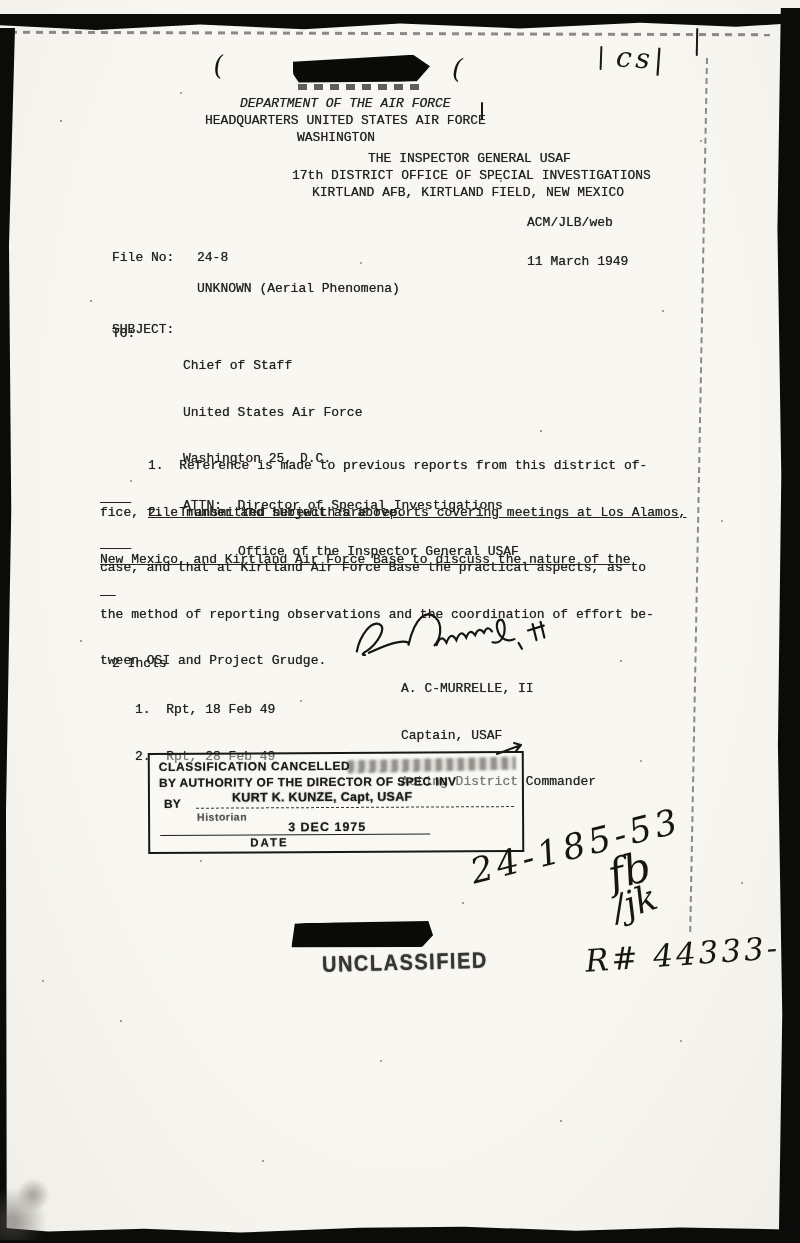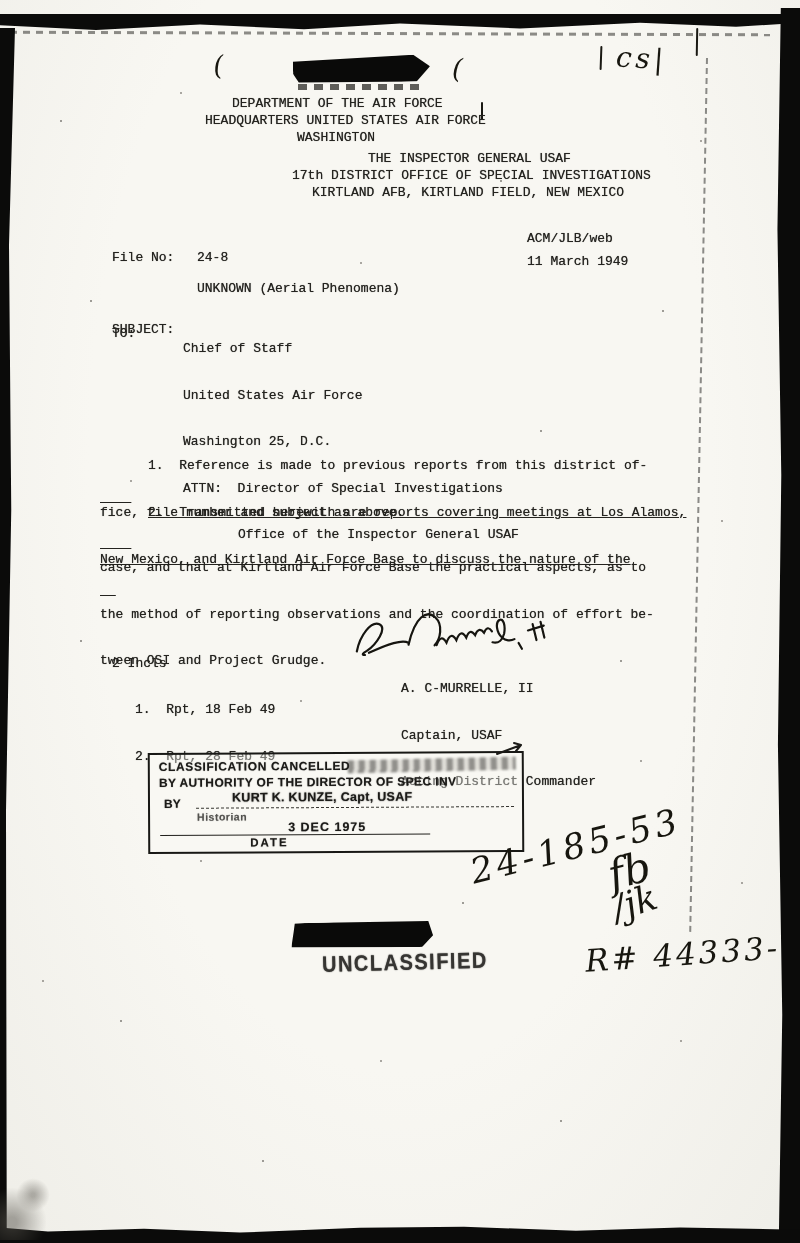--- a/index.html
+++ b/index.html
@@ -60,38 +60,38 @@
               clip-path:polygon(0 15%,88% 0,100% 45%,90% 100%,4% 92%,0 60%);"></div>
   <div class="remnants" style="left:298px;top:84px;width:122px;"></div>
 
   <div class="hand" style="left:213px;top:50px;font-size:27px;transform:rotate(-4deg);">(</div>
   <div class="hand" style="left:452px;top:53px;font-size:27px;transform:rotate(2deg);">(</div>
   <div class="penstroke" style="left:600px;top:46px;height:24px;transform:rotate(2deg);"></div>
   <div class="penstroke" style="left:481px;top:102px;height:18px;"></div>
   <div class="penstroke" style="left:696px;top:28px;height:28px;transform:rotate(1deg);"></div>
   <div class="hand" style="left:616px;top:42px;font-size:28px;letter-spacing:4px;transform:rotate(4deg);">cs|</div>
 
-  <div class="tw" style="left:232px;top:96px;">DEPARTMENT OF THE AIR FORCE</div>
+  <div class="tw" style="left:240px;top:96px;font-style:italic;">DEPARTMENT OF THE AIR FORCE</div>
   <div class="tw" style="left:205px;top:113px;">HEADQUARTERS UNITED STATES AIR FORCE</div>
   <div class="tw" style="left:297px;top:130px;">WASHINGTON</div>
 
   <div class="tw" style="left:368px;top:151px;">THE INSPECTOR GENERAL USAF</div>
   <div class="tw" style="left:292px;top:168px;">17th DISTRICT OFFICE OF SPECIAL INVESTIGATIONS</div>
   <div class="tw" style="left:312px;top:185px;">KIRTLAND AFB, KIRTLAND FIELD, NEW MEXICO</div>
 
-  <div class="tw" style="left:527px;top:231px;font-family:Liberation Mono, monospace;">ACM/JLB/web</div>
+  <div class="tw" style="left:527px;top:215px;font-family:Liberation Mono, monospace;">ACM/JLB/web</div>
   <div class="tw" style="left:527px;top:254px;">11 March 1949</div>
 
   <div class="tw" style="left:112px;top:250px;">File No:</div>
   <div class="tw" style="left:197px;top:250px;">24-8</div>
   <div class="tw" style="left:112px;top:294px;margin-top:28px;">SUBJECT:</div>
   <div class="tw" style="left:197px;top:281px;">UNKNOWN (Aerial Phenomena)</div>
 
   <div class="tw" style="left:112px;top:326px;">TO:</div>
-  <div class="tw" style="left:183px;top:310px;">
+  <div class="tw" style="left:183px;top:327px;">
     <div class="ln">Chief of Staff</div>
     <div class="ln">United States Air Force</div>
     <div class="ln">Washington 25, D.C.</div>
     <div class="ln">ATTN:  Director of Special Investigations</div>
     <div class="ln ind2">Office of the Inspector General USAF</div>
   </div>
 
   <div class="tw" style="left:100px;top:427px;">
     <div class="ln ind1">1.  Reference is made to previous reports from this district of-</div>
     <div class="ln">fice, file number and subject as above.</div>

